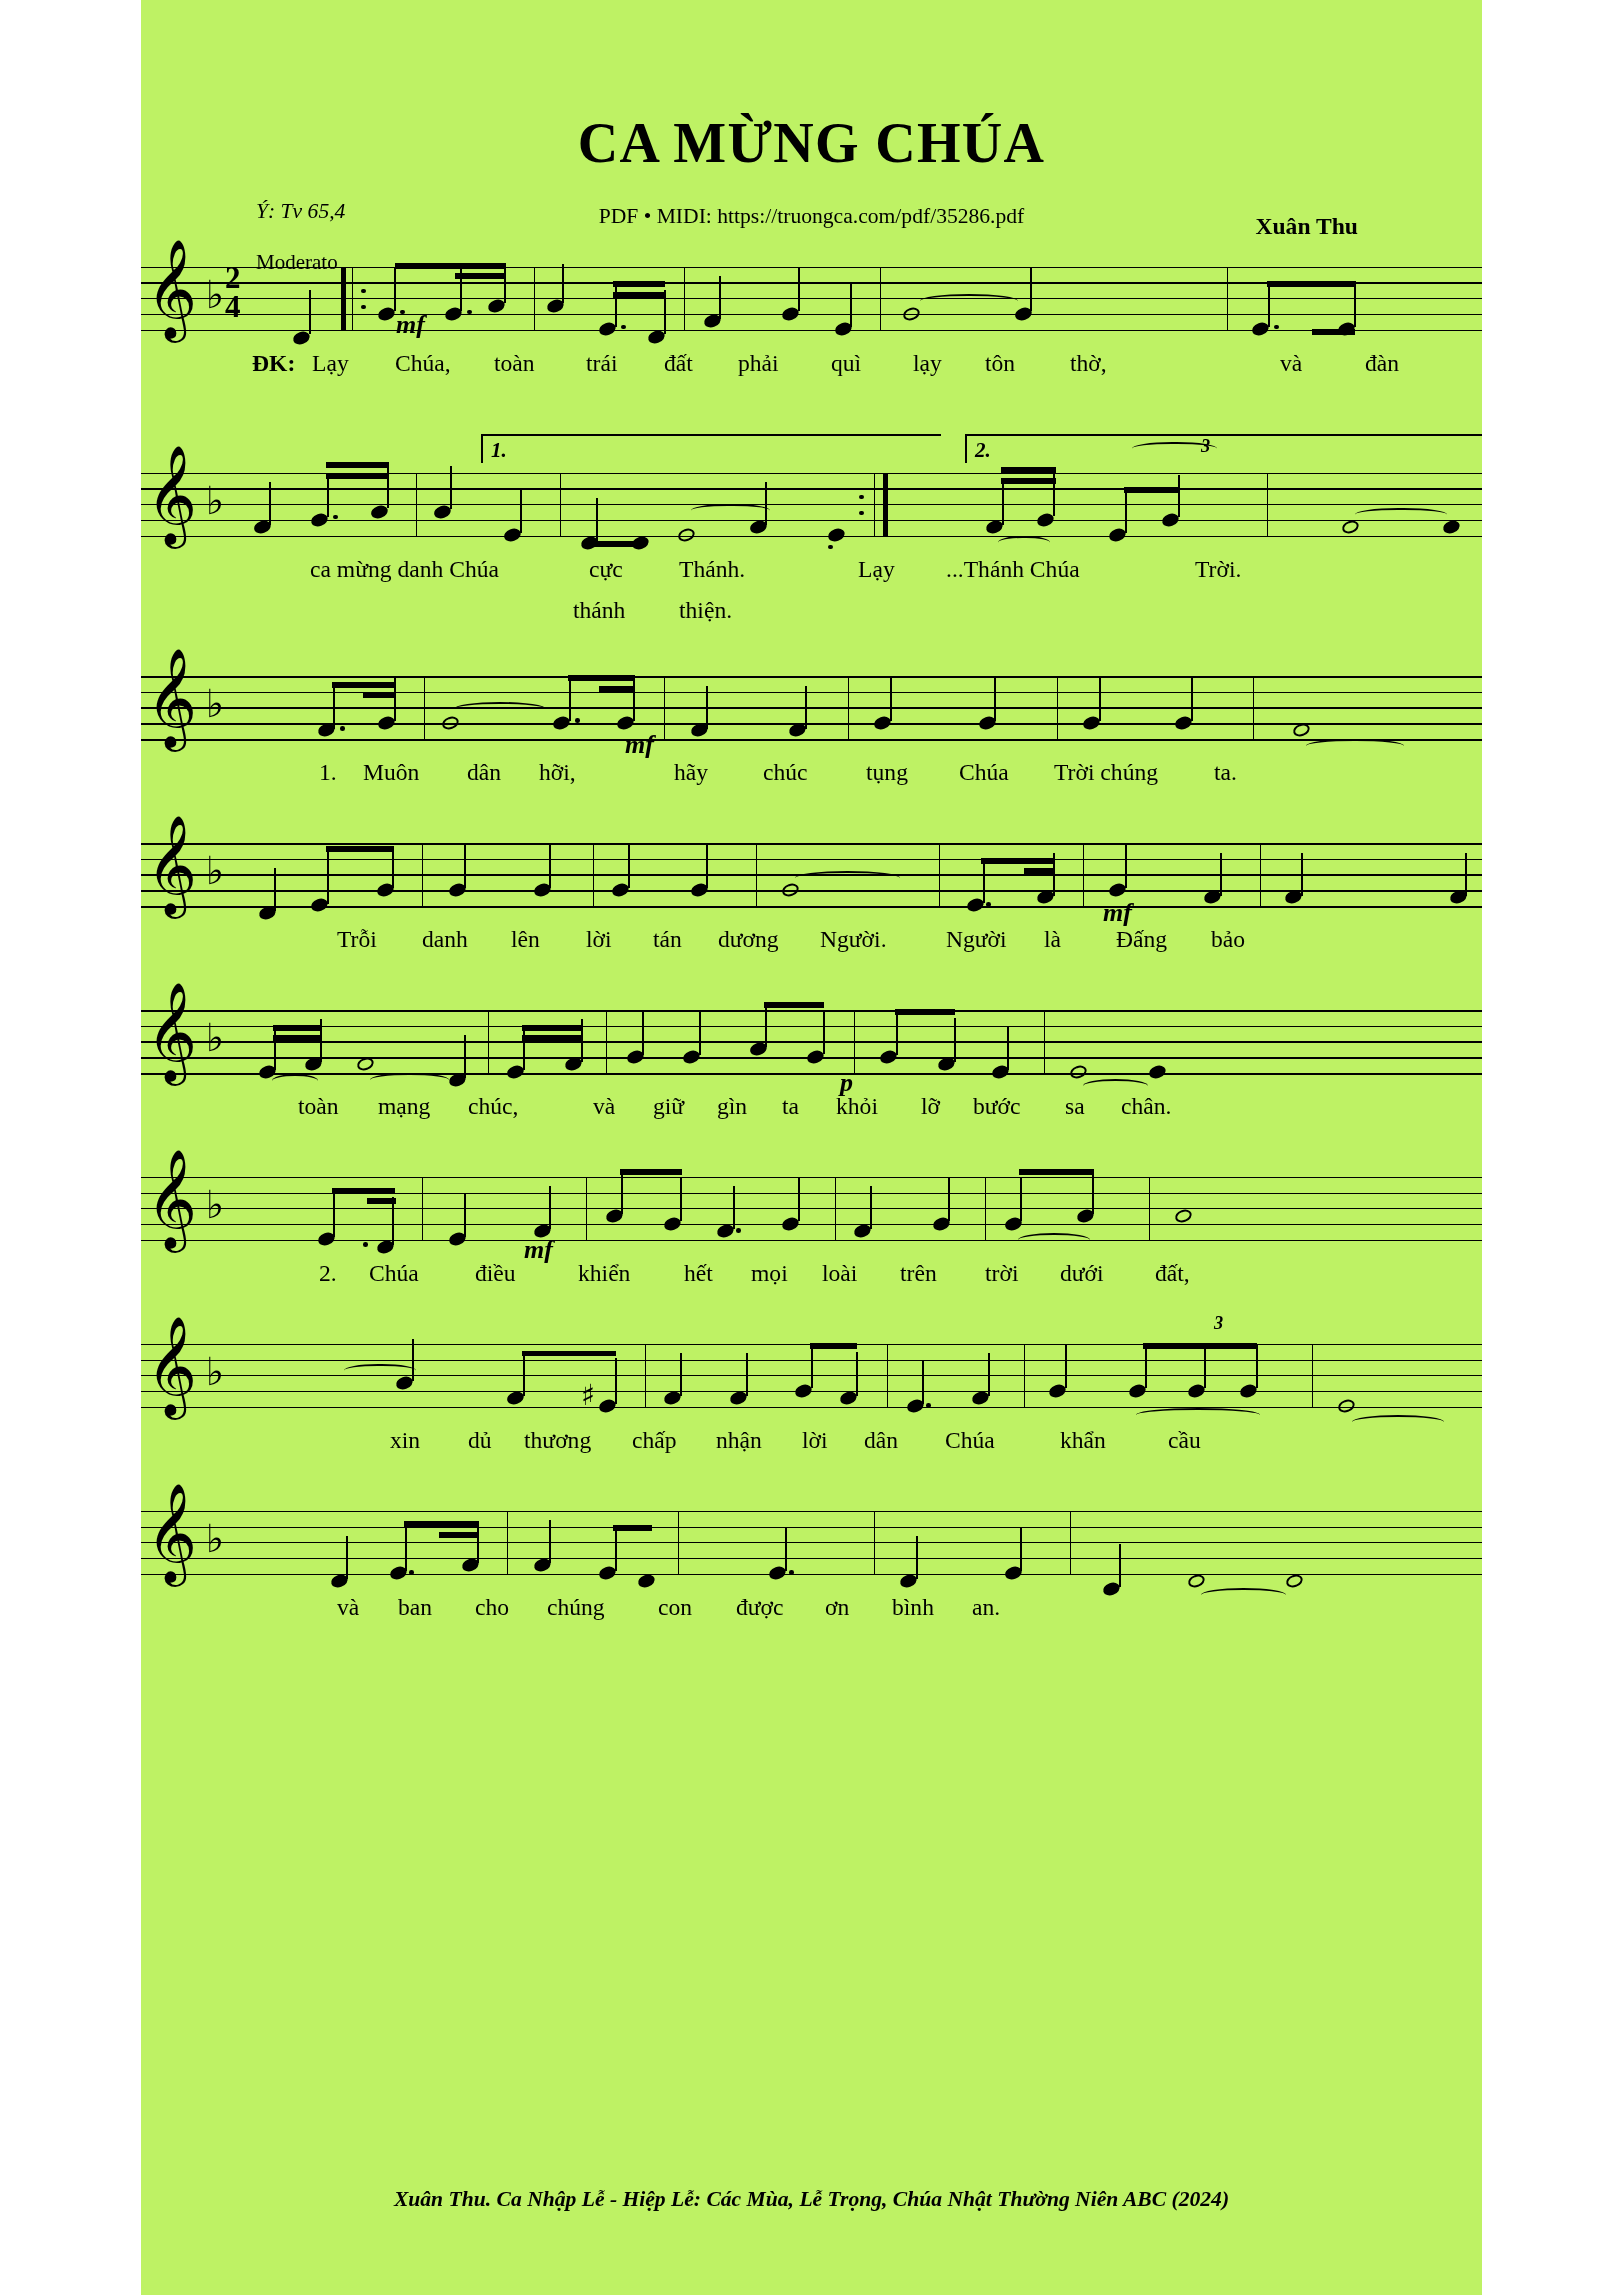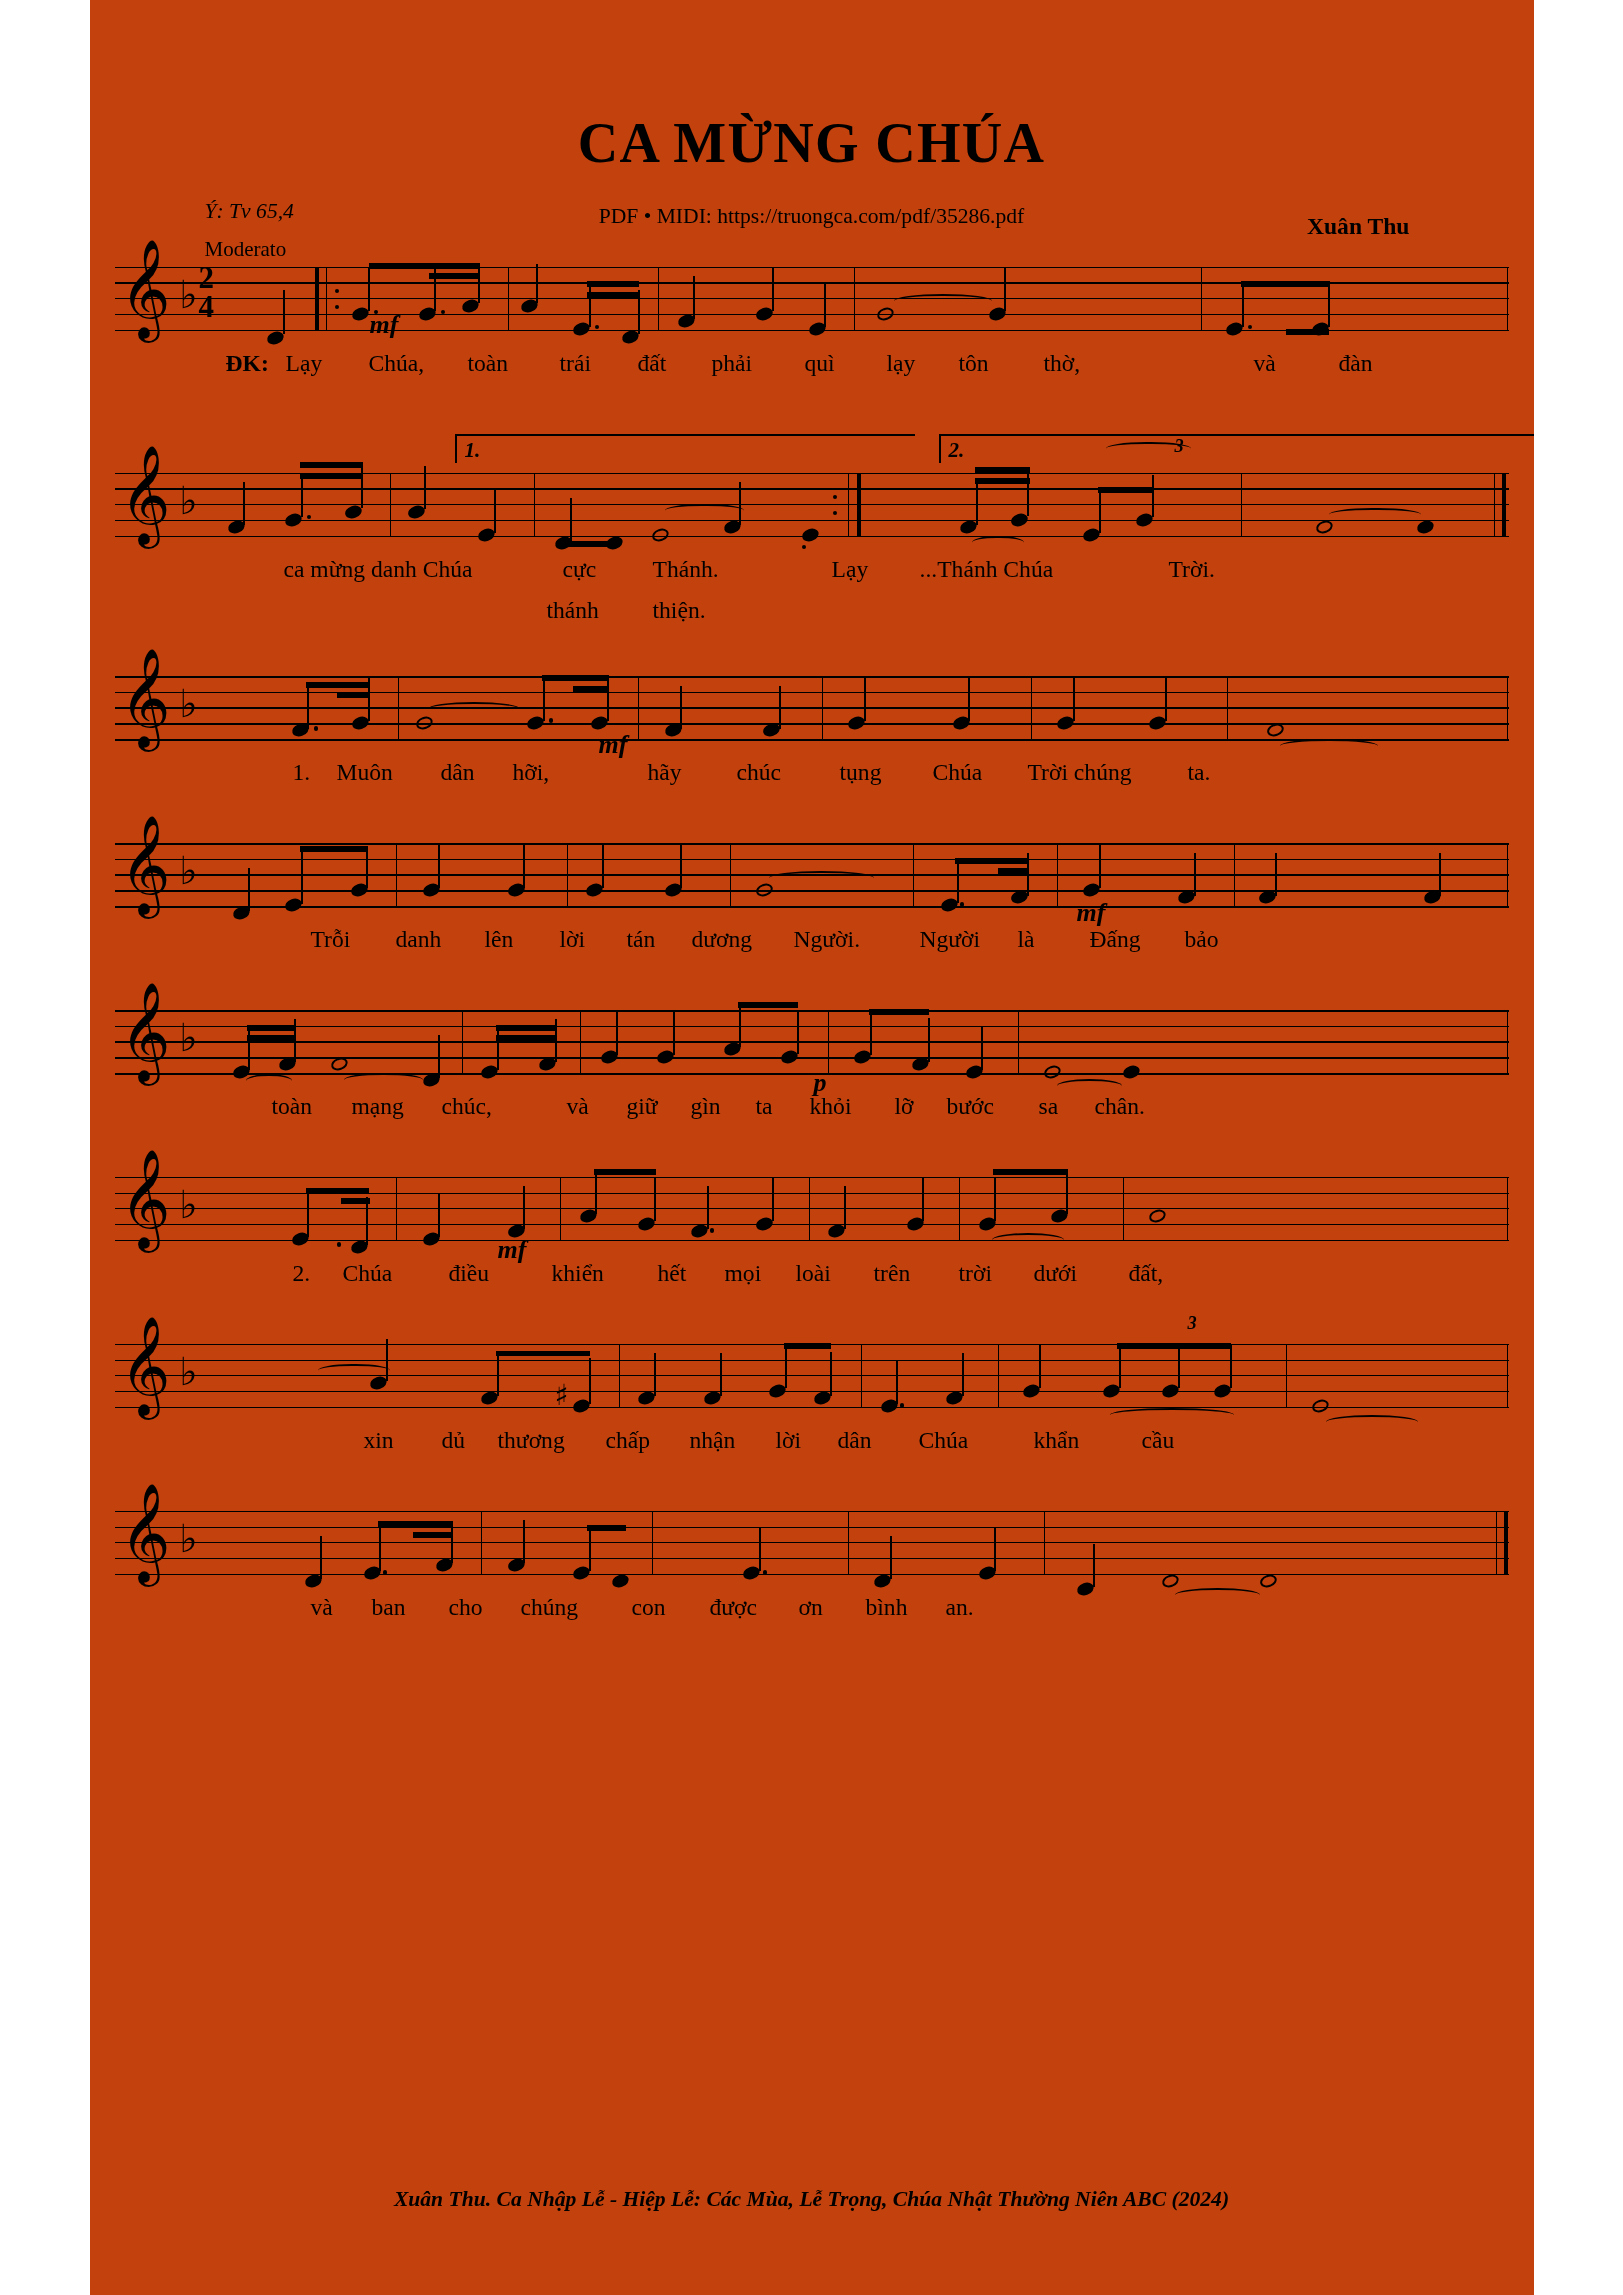--- a/index.html
+++ b/index.html
@@ -6,23 +6,23 @@
     margin: 0;
     padding: 0;
     background: #ffffff;
   }
   body {
     font-family: "Liberation Serif", serif;
     color: #000;
   }
   .page {
     position: relative;
-    width: 1444px;
+    width: 1341px;
     height: 2295px;
-    background: #c2410c;
+    background: #bef264;
     margin: 0 auto;
     overflow: hidden;
   }
   .title {
     text-align: center;
     font-family: "Liberation Serif", serif;
     font-weight: bold;
     font-size: 56px;
     letter-spacing: 1.3px;
     margin-top: 111px;
@@ -42,21 +42,21 @@
   .meta-left {
     position: absolute;
     left: 115px;
     top: 0;
     font-size: 21.6px;
     font-style: italic;
   }
   .meta-left .tempo {
     font-style: normal;
     font-size: 21px;
-    margin-top: 13px;
+    margin-top: 26px;
   }
   .meta-center {
     position: absolute;
     left: 0;
     right: 0;
     top: 5.2px;
     text-align: center;
     font-size: 21.6px;
   }
   .meta-right {

